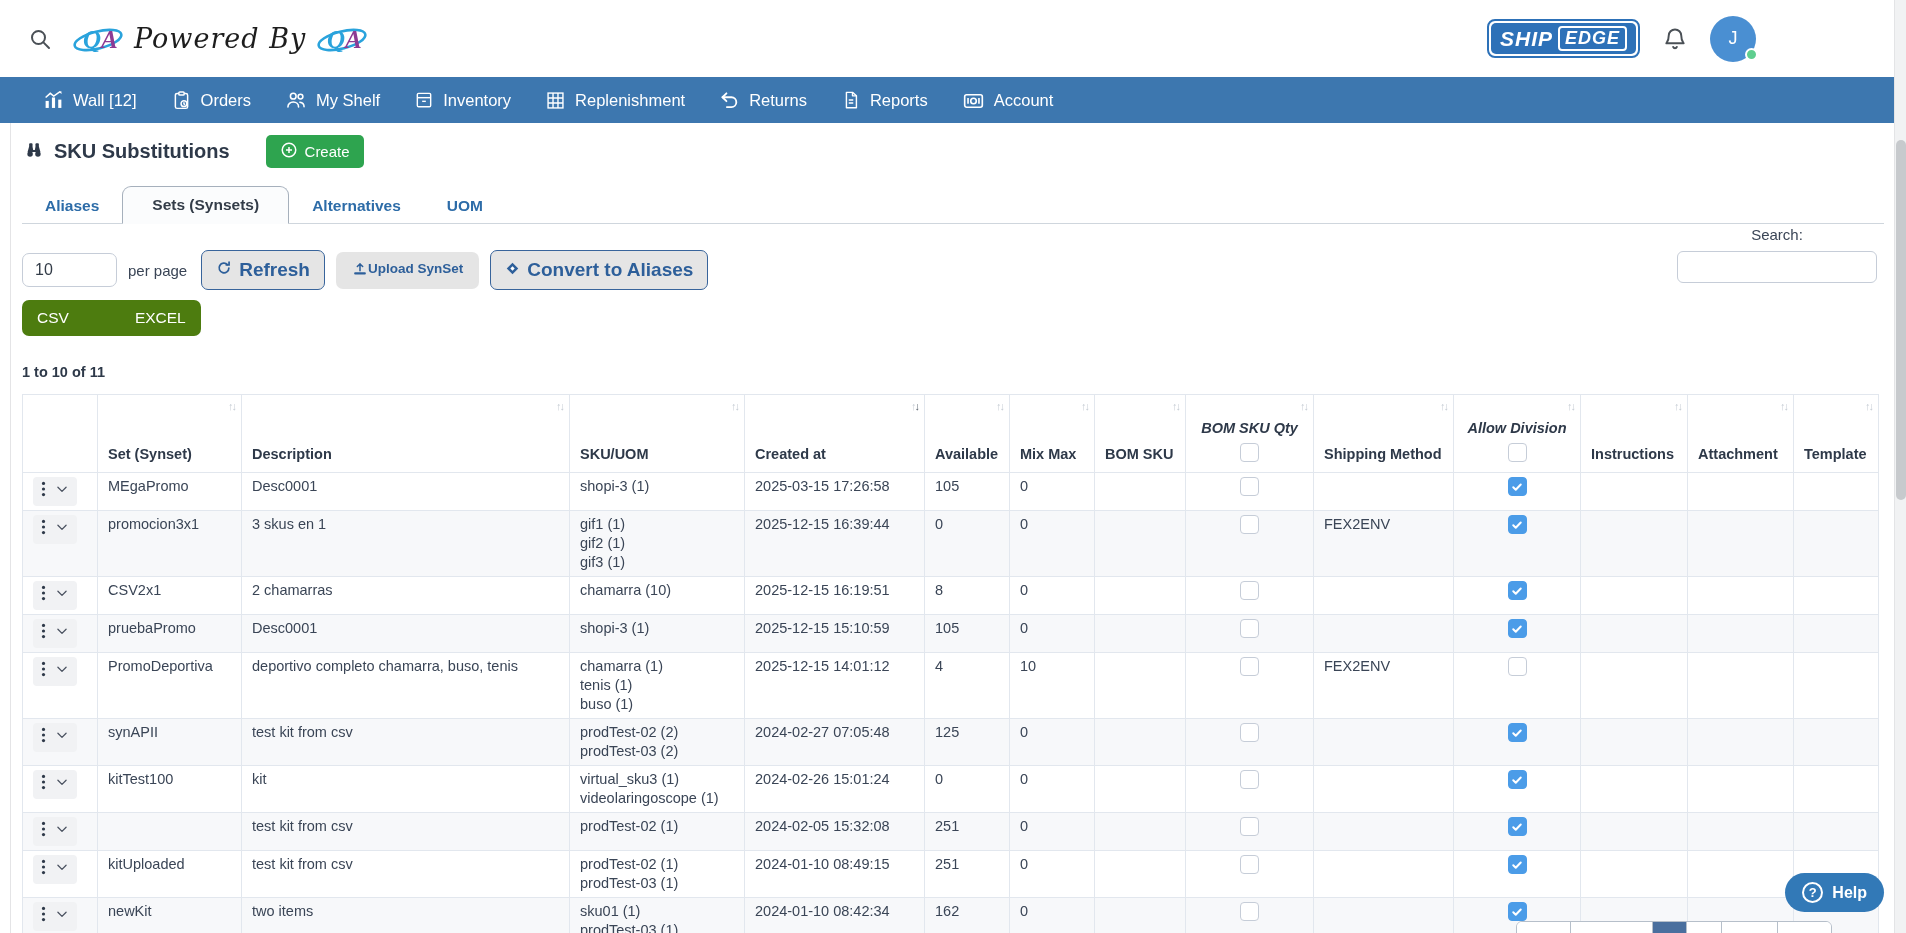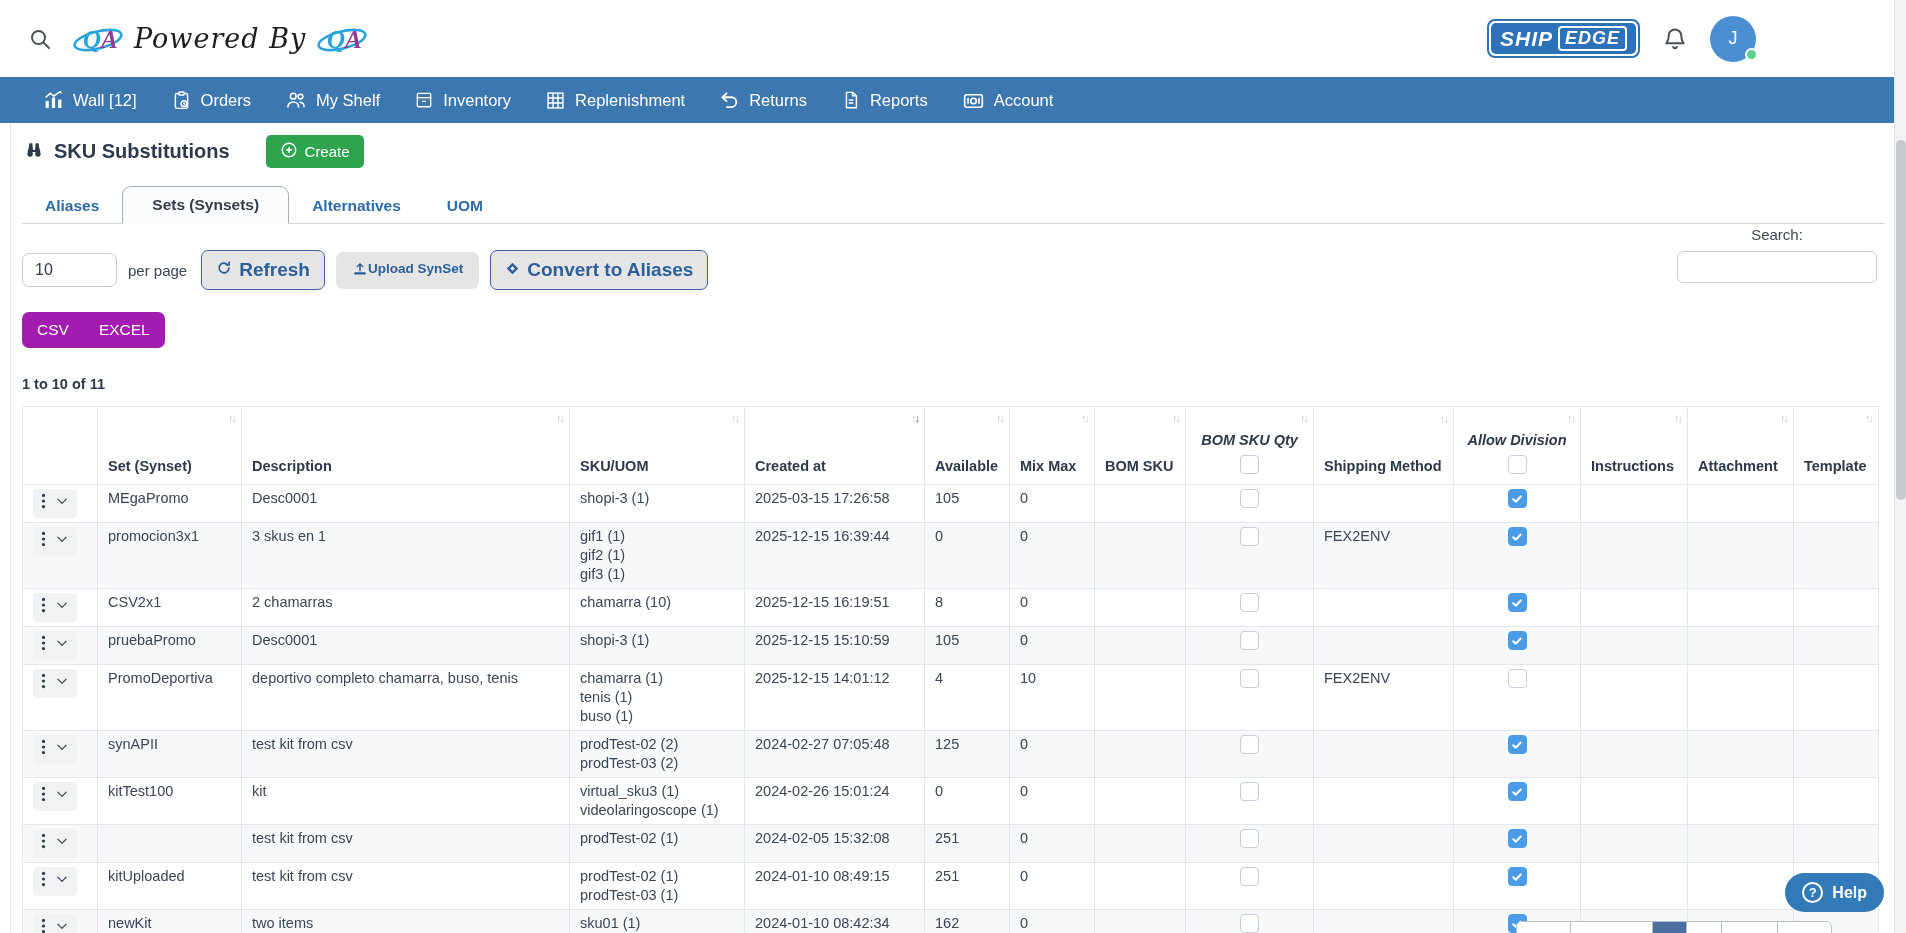--- a/index.html
+++ b/index.html
@@ -46,21 +46,21 @@
     padding:0 12px; color:#333c48; font-family:inherit; }
   .per-page-label { font-size:15px; color:#3a4556; margin-right:3px; }
   .btn-outline { display:flex; align-items:center; gap:7px; background:#e5e5e5; border:1.5px solid #38649b;
     color:#2d5f9a; font-weight:700; font-size:19px; border-radius:7px; padding:8px 14px; cursor:pointer; font-family:inherit; }
   .btn-soft { display:flex; align-items:flex-start; gap:0; background:#e5e5e5; border:none; color:#2d5f9a;
     font-weight:700; font-size:13.5px; border-radius:7px; padding:9px 16px; cursor:pointer; font-family:inherit; }
   .search-wrap { position:absolute; top:226px; right:29px; display:flex; align-items:center; gap:8px;flex-direction:column; }
   .search-label { font-size:15px; color:#3a4556; }
   .search-input { width:200px; height:32px; border:1px solid #c6cdd8; border-radius:6px; padding:0 10px; font-family:inherit; font-size:14px; }
 
-  .export-group { margin:22px 0 0 22px; display:inline-flex; background:#a21caf; border-radius:7px; overflow:hidden; }
+  .export-group { margin:10px 0 0 22px; display:inline-flex; background:#4d7c0f; border-radius:7px; overflow:hidden;gap:36px; }
   .export-btn { background:transparent; border:none; color:#fff; font-size:15.5px; font-weight:500;
     padding:9px 15px; cursor:pointer; font-family:inherit; }
 
   .summary { margin:28px 0 0 22px; font-size:14.5px; font-weight:700; color:#2e3949; }
 
   
   table.grid { margin:14px 0 0 22px; border-collapse:collapse; table-layout:fixed; width:1856px; font-size:14.5px; }
   .grid th, .grid td { border:1px solid #e2e7ee; }
   .grid th { vertical-align:bottom; text-align:left; padding:8px 10px 10px 10px; font-weight:700;
     color:#2e3949; font-size:14.5px; position:relative; height:78px; cursor:pointer; background:#fff; }

